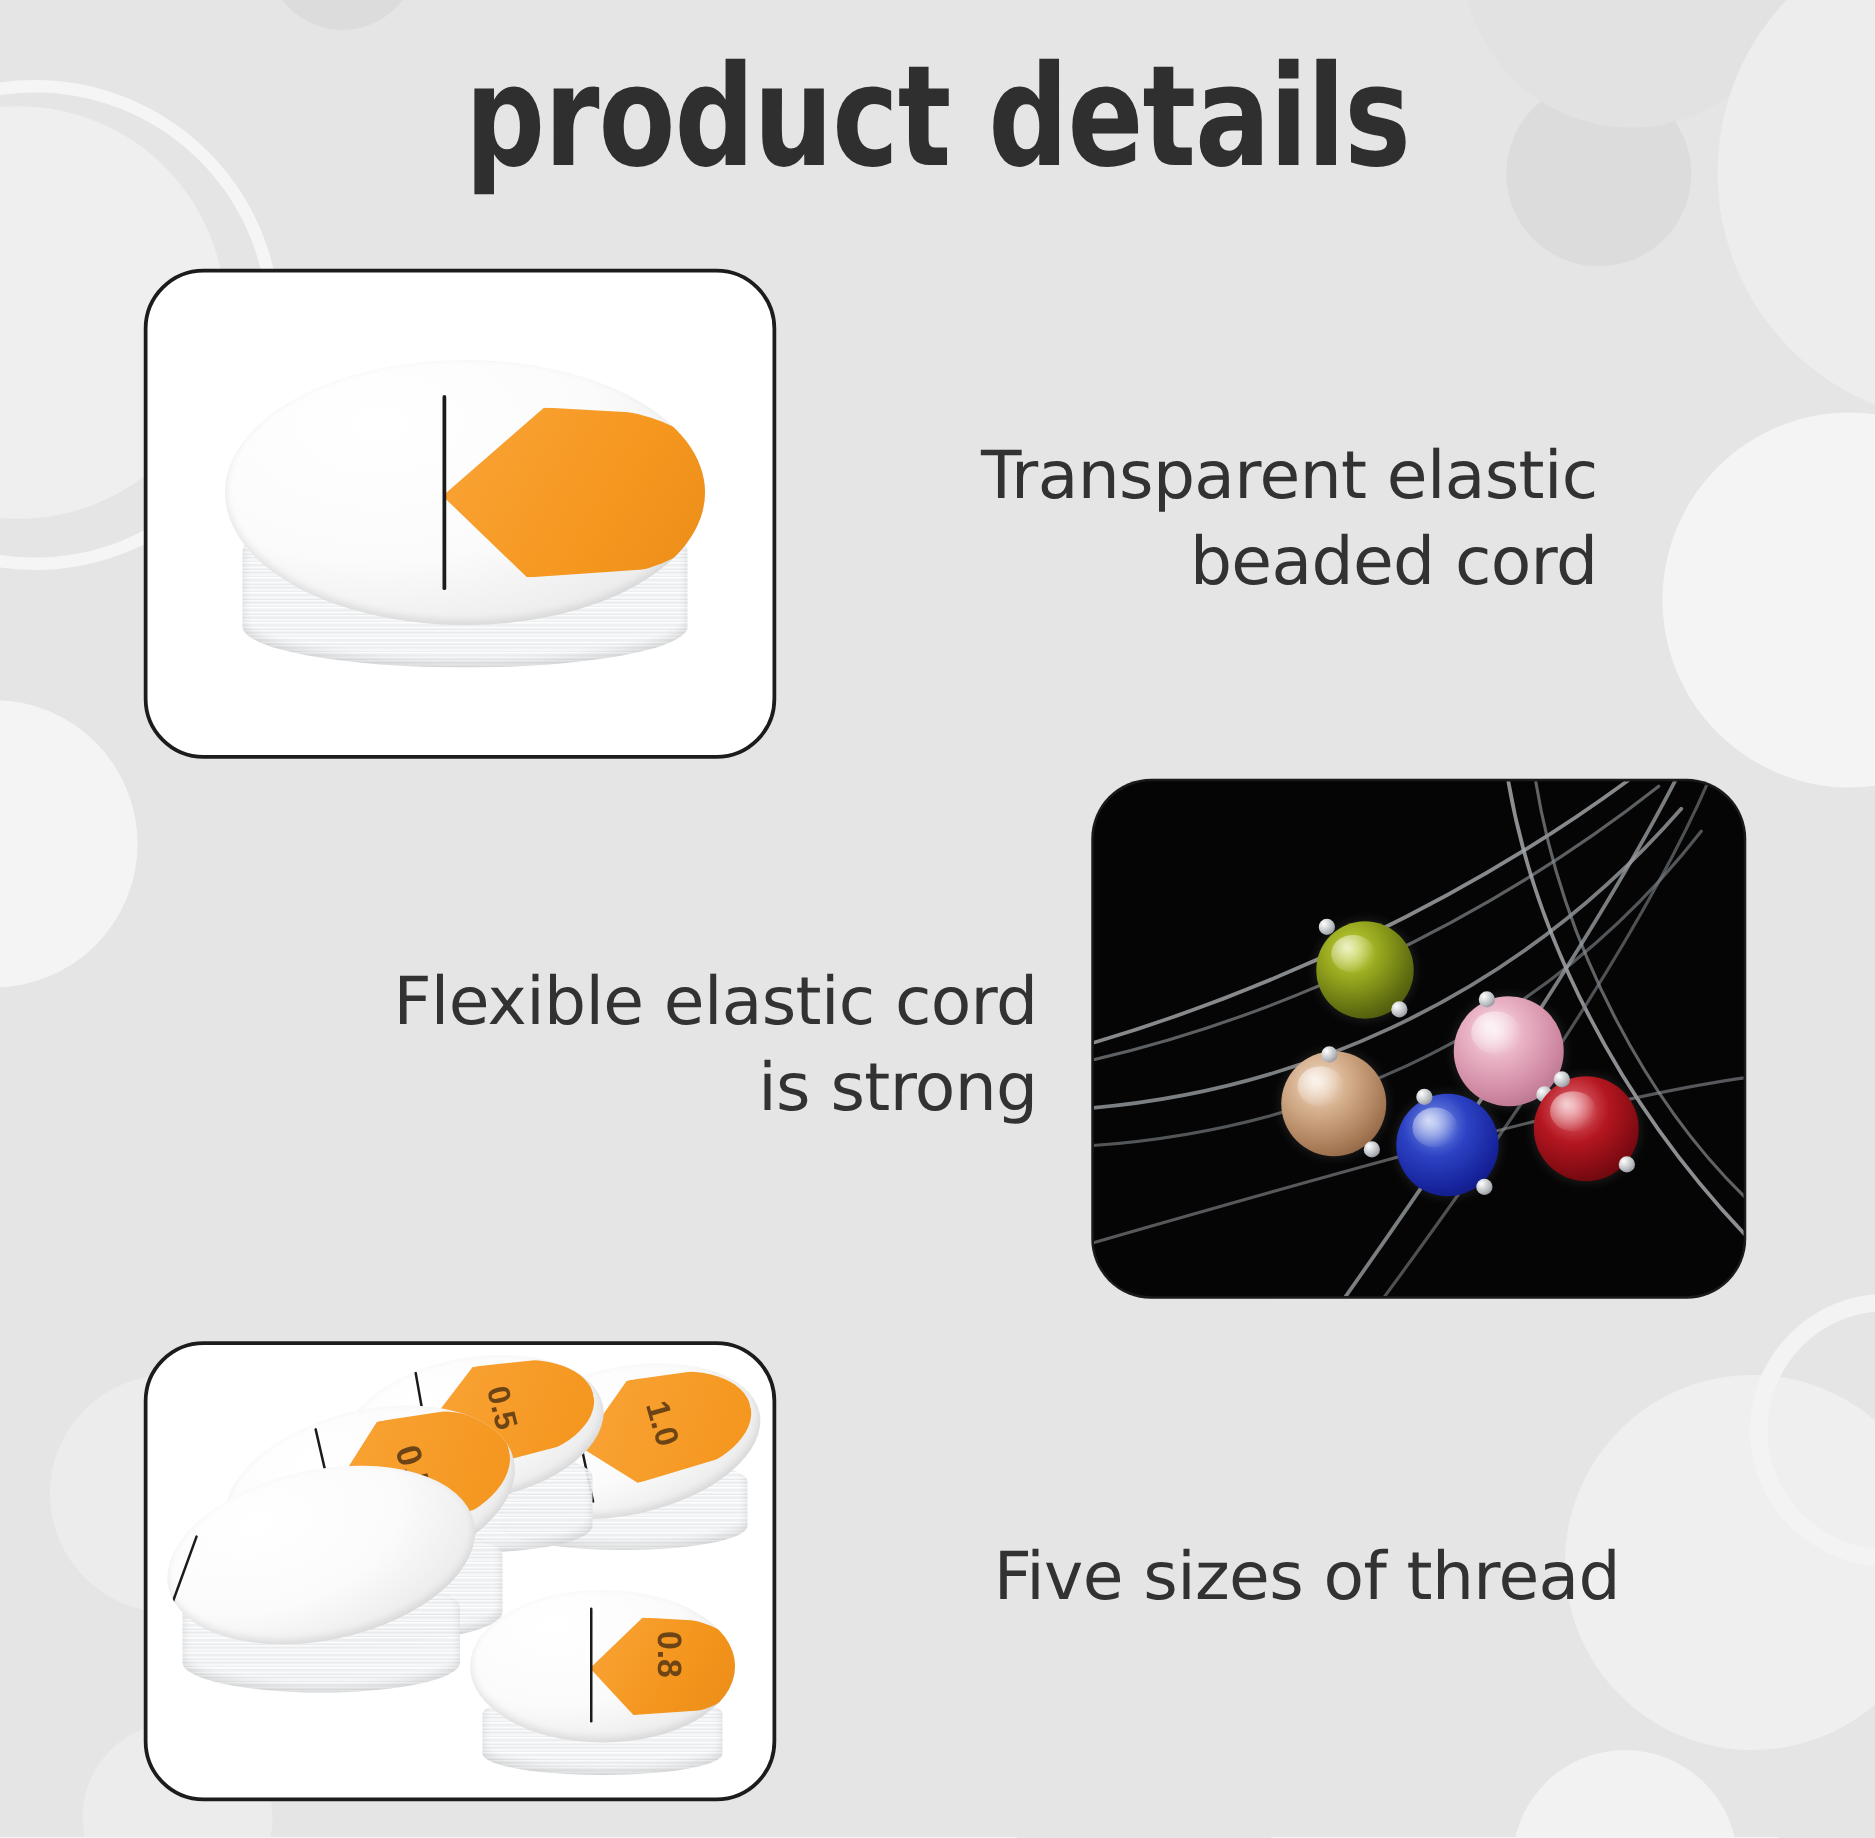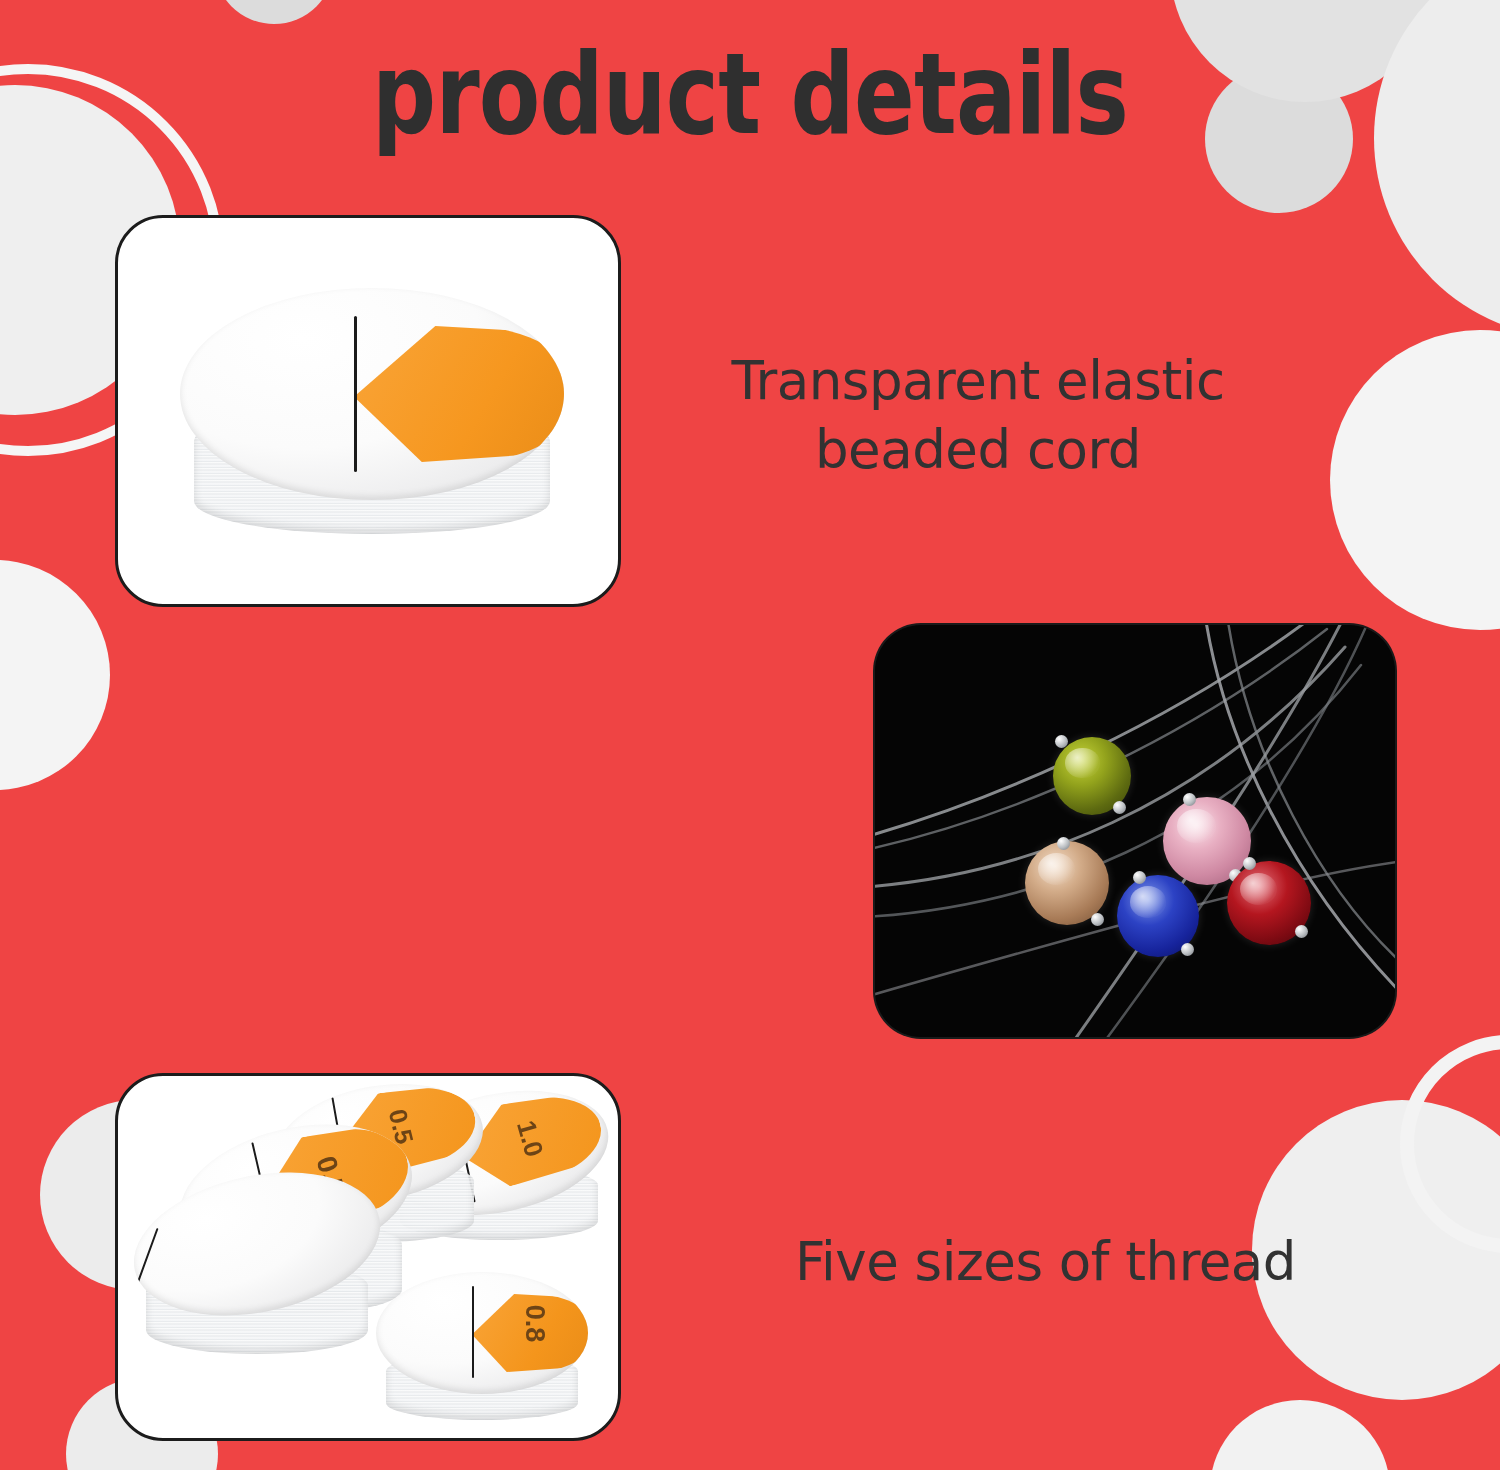--- a/index.html
+++ b/index.html
@@ -5,21 +5,21 @@
   html, body {
     margin: 0;
     padding: 0;
     background: #ffffff;
   }
   #canvas {
     position: relative;
     width: 1500px;
     height: 1470px;
     overflow: hidden;
-    background: #ef4444;
+    background: #e5e5e5;
     font-family: "Liberation Sans", "DejaVu Sans", sans-serif;
   }
 
   
   .bg-layer {
     position: absolute;
     inset: 0;
     overflow: hidden;
     pointer-events: none;
   }
@@ -72,21 +72,21 @@
   .caption {
     position: absolute;
     font-family: "DejaVu Sans", "Liberation Sans", sans-serif;
     font-weight: 400;
     font-size: 53px;
     line-height: 1.30;
     color: #323232;
     letter-spacing: -0.5px;
     white-space: pre-line;
   }
-  #cap-transparent { left: 678px;  top: 347px;  text-align: center;  width: 600px; }
+  #cap-transparent { left: 678px;  top: 347px;  text-align: right;  width: 600px; }
   #cap-flexible    { left: 230px;  top: 768px;  text-align: right; width: 600px; }
   #cap-sizes       { left: 676px;  top: 1228px; text-align: right;  width: 620px; }
 
   
   .spool { position: absolute; }
   .spool .disc {
     position: absolute;
     left: 0; top: 0;
     width: 100%; height: 100%;
     border-radius: 50%;
@@ -180,20 +180,22 @@
                     background: linear-gradient(120deg,#f9a437 0%,#f6971f 58%,#e98c17 100%);
                     border-radius: 0 50% 50% 0;"></div>
         <div class="slit" style="left:174px; top:28px; width:3px; height:156px;"></div>
       </div>
     </div>
   </div>
 
   <div class="caption" id="cap-transparent">Transparent elastic
 beaded cord</div>
 
+  <div class="caption" id="cap-flexible">Flexible elastic cord
+is strong</div>
 
   <div id="panel-gems">
 
     <svg width="520" height="412" style="position:absolute;left:0;top:0;">
       <g fill="none" stroke-linecap="round">
         <path d="M -10 212 C 130 172 300 96 440 -10" stroke="#9fa2a6" stroke-width="3" opacity="0.85"></path>
         <path d="M -10 225 C 140 192 310 116 452 4" stroke="#83878c" stroke-width="2.5" opacity="0.7"></path>
         <path d="M -10 262 C 150 250 330 182 470 22" stroke="#9a9da1" stroke-width="3" opacity="0.8"></path>
         <path d="M -10 292 C 160 282 350 214 486 40" stroke="#7e8287" stroke-width="2.5" opacity="0.65"></path>
         <path d="M 330 -10 C 350 120 420 260 530 372" stroke="#a4a7ab" stroke-width="3" opacity="0.85"></path>

